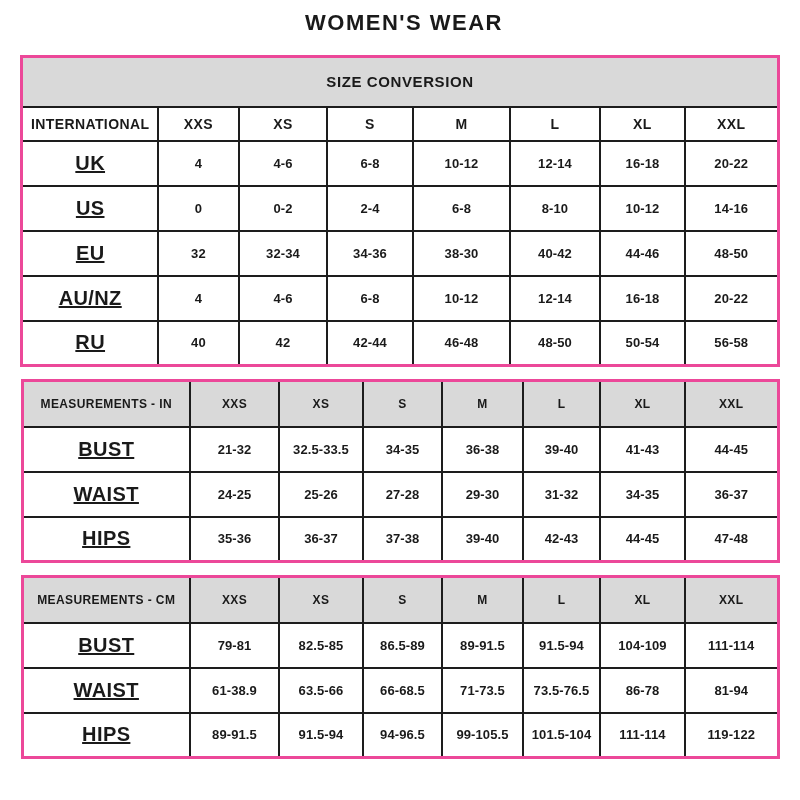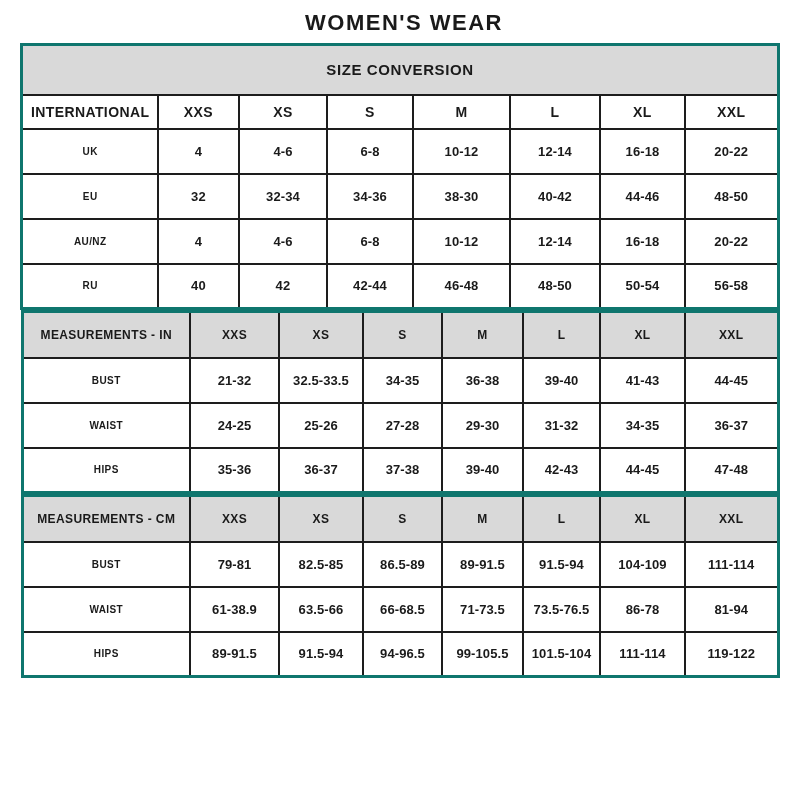--- a/index.html
+++ b/index.html
@@ -14,24 +14,24 @@
   .page-title {
     margin: 0;
     padding: 10px 0 7px 8px;
     text-align: center;
     font-size: 22px;
     font-weight: 700;
     letter-spacing: 1.5px;
   }
   table.chart {
     width: 756px;
-    margin: 0 auto;
+    margin: 12px auto;
     border-collapse: collapse;
     table-layout: fixed;
-    border: 3px solid #0f766e;
+    border: 3px solid #ec4899;
   }
   table.chart td {
     border: 2px solid #1d1d1d;
     text-align: center;
     vertical-align: middle;
     padding: 0 2px;
     overflow: hidden;
     white-space: nowrap;
   }
   tr.section-head td {
@@ -50,22 +50,23 @@
   tr.gray-head td {
     background: #d9d9d9;
     font-weight: 700;
     font-size: 12px;
     letter-spacing: 0.4px;
     height: 46px;
   }
   tr.data-row td { height: 45px; }
   td.label-cell {
     font-weight: 700;
-    font-size: 10px;
+    font-size: 20px;
     letter-spacing: 0.4px;
+    text-decoration: underline;
   }
   td.value-cell {
     font-weight: 700;
     font-size: 13px;
     letter-spacing: 0.1px;
   }
   .mt10 { margin-top: 10px; }
   .mt9  { margin-top: 9px; }
 </style>
 </head>
@@ -100,20 +101,30 @@
   </tr>
   <tr class="data-row">
     <td class="label-cell">UK</td>
     <td class="value-cell">4</td>
     <td class="value-cell">4-6</td>
     <td class="value-cell">6-8</td>
     <td class="value-cell">10-12</td>
     <td class="value-cell">12-14</td>
     <td class="value-cell">16-18</td>
     <td class="value-cell">20-22</td>
+  </tr>
+  <tr class="data-row">
+    <td class="label-cell">US</td>
+    <td class="value-cell">0</td>
+    <td class="value-cell">0-2</td>
+    <td class="value-cell">2-4</td>
+    <td class="value-cell">6-8</td>
+    <td class="value-cell">8-10</td>
+    <td class="value-cell">10-12</td>
+    <td class="value-cell">14-16</td>
   </tr>
   <tr class="data-row">
     <td class="label-cell">EU</td>
     <td class="value-cell">32</td>
     <td class="value-cell">32-34</td>
     <td class="value-cell">34-36</td>
     <td class="value-cell">38-30</td>
     <td class="value-cell">40-42</td>
     <td class="value-cell">44-46</td>
     <td class="value-cell">48-50</td>

